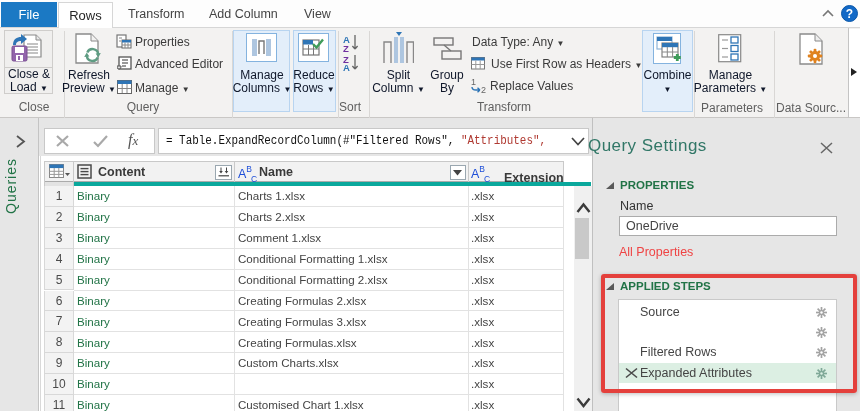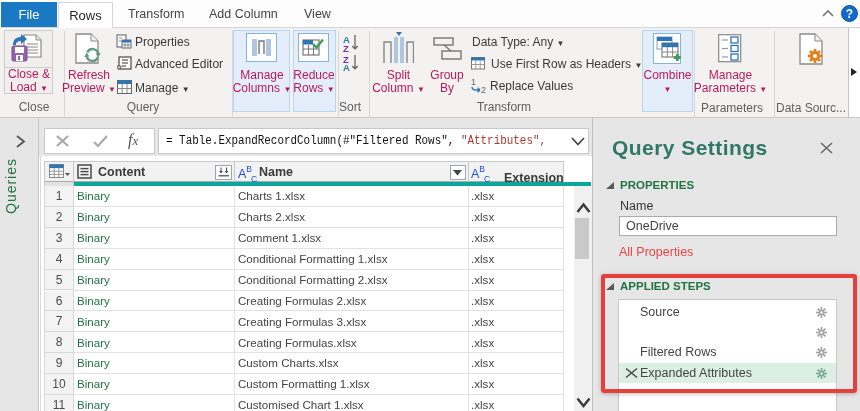--- a/index.html
+++ b/index.html
@@ -1,21 +1,21 @@
 <!DOCTYPE html>
 <html><head>
 <meta charset="utf-8">
 <style>
   * { margin:0; padding:0; box-sizing:border-box; }
   html,body { width:860px; height:411px; overflow:hidden; background:#fff; }
   body { font-family:"Liberation Sans", sans-serif; }
   #app { position:relative; width:860px; height:411px; overflow:hidden; background:#fff; }
   .abs { position:absolute; }
   .tabtxt { font-size:12.5px; color:#444; }
-  .rtxt { font-size:12px; color:#be185d; text-align:center; line-height:12.5px; }
+  .rtxt { font-size:12px; color:#0f172a; text-align:center; line-height:12.5px; }
   .glabel { font-size:12px; color:#5f5f5f; text-align:center; }
   .sep { position:absolute; top:31px; bottom:4px; width:1px; background:#d9d7d5; }
   .hl { background:#e3eefa; border:1px solid #b8d4f0; }
   .iconbox { background:#fff; border:1px solid #84b3df; }
   .hdrtxt { font-size:12.5px; font-weight:bold; color:#3a3a3a; }
   .celltxt { font-size:11.6px; color:#444; white-space:nowrap; }
   .rownum { font-size:12px; color:#4a4a4a; text-align:center; }
   .abc { font-size:12px; color:#1d4ed8; white-space:nowrap; }
   .abc b { font-weight:normal; font-size:12.5px; }
   .abc sup { font-size:8.5px; vertical-align:6px; }
@@ -330,39 +330,38 @@
   <div class="abs celltxt" style="left:238px;top:335.5px;">Creating Formulas.xlsx</div>
   <div class="abs celltxt" style="left:471px;top:335.5px;">.xlsx</div>
   <div class="abs rownum" style="left:44px;top:353.2px;width:30px;height:20.9px;background:#f3f3f3;border:1px solid #d8d8d8;border-top:none;line-height:20.9px;">9</div>
   <div class="abs" style="left:74px;top:373.1px;width:489px;height:1px;background:#e2e2e2;"></div>
   <div class="abs celltxt" style="left:77px;top:356.4px;color:#217346;">Binary</div>
   <div class="abs celltxt" style="left:238px;top:356.4px;">Custom Charts.xlsx</div>
   <div class="abs celltxt" style="left:471px;top:356.4px;">.xlsx</div>
   <div class="abs rownum" style="left:44px;top:374.1px;width:30px;height:20.9px;background:#f3f3f3;border:1px solid #d8d8d8;border-top:none;line-height:20.9px;">10</div>
   <div class="abs" style="left:74px;top:394.0px;width:489px;height:1px;background:#e2e2e2;"></div>
   <div class="abs celltxt" style="left:77px;top:377.3px;color:#217346;">Binary</div>
-  <div class="abs celltxt" style="left:238px;top:377.3px;">Custom Formatting 1.xlsx</div>
   <div class="abs celltxt" style="left:471px;top:377.3px;">.xlsx</div>
   <div class="abs rownum" style="left:44px;top:395.0px;width:30px;height:20.9px;background:#f3f3f3;border:1px solid #d8d8d8;border-top:none;line-height:20.9px;">11</div>
 
   <div class="abs celltxt" style="left:77px;top:398.2px;color:#217346;">Binary</div>
   <div class="abs celltxt" style="left:238px;top:398.2px;">Customised Chart 1.xlsx</div>
   <div class="abs celltxt" style="left:471px;top:398.2px;">.xlsx</div>
 
   <div class="abs" style="left:574px;top:186px;width:18px;height:225px;background:#f0f0f0;"></div>
   <svg class="abs" style="left:576px;top:202px;" width="15" height="12">
       <polyline points="1.5,10 7.5,2.5 13.5,10" fill="none" stroke="#3b3b3b" stroke-width="2.4"></polyline>
     </svg>
   <div class="abs" style="left:575px;top:218px;width:14px;height:41px;background:#c9c9c9;"></div>
   <svg class="abs" style="left:576px;top:396px;" width="15" height="12">
       <polyline points="1.5,2.5 7.5,10 13.5,2.5" fill="none" stroke="#3b3b3b" stroke-width="2.4"></polyline>
     </svg>
 
   <div class="abs" style="left:592px;top:118px;width:268px;height:293px;background:#e6e6e6;border-left:1px solid #c0c0c0;"></div>
-  <div class="abs" style="left:612px;top:136px;font-size:21px;letter-spacing:0.45px;color:#317767;font-weight:bold;">Query Settings</div>
+  <div class="abs" style="left:588px;top:136px;font-size:17px;letter-spacing:0.45px;color:#317767;">Query Settings</div>
   <svg class="abs" style="left:819px;top:141px;" width="15" height="14">
       <path d="M2,2 l11,10 M13,2 L2,12" stroke="#666" stroke-width="1.5"></path>
     </svg>
 
   <svg class="abs" style="left:606px;top:182px;" width="8" height="7">
       <polygon points="8,0 8,7 0,7" fill="#595959"></polygon>
     </svg>
   <div class="abs" style="left:620px;top:179px;font-size:11.5px;font-weight:bold;color:#217346;">PROPERTIES</div>
   <div class="abs" style="left:620px;top:199px;font-size:12.5px;color:#333;">Name</div>
   <div class="abs" style="left:619px;top:216px;width:218px;height:20px;background:#fff;border:1px solid #ababab;"></div>

